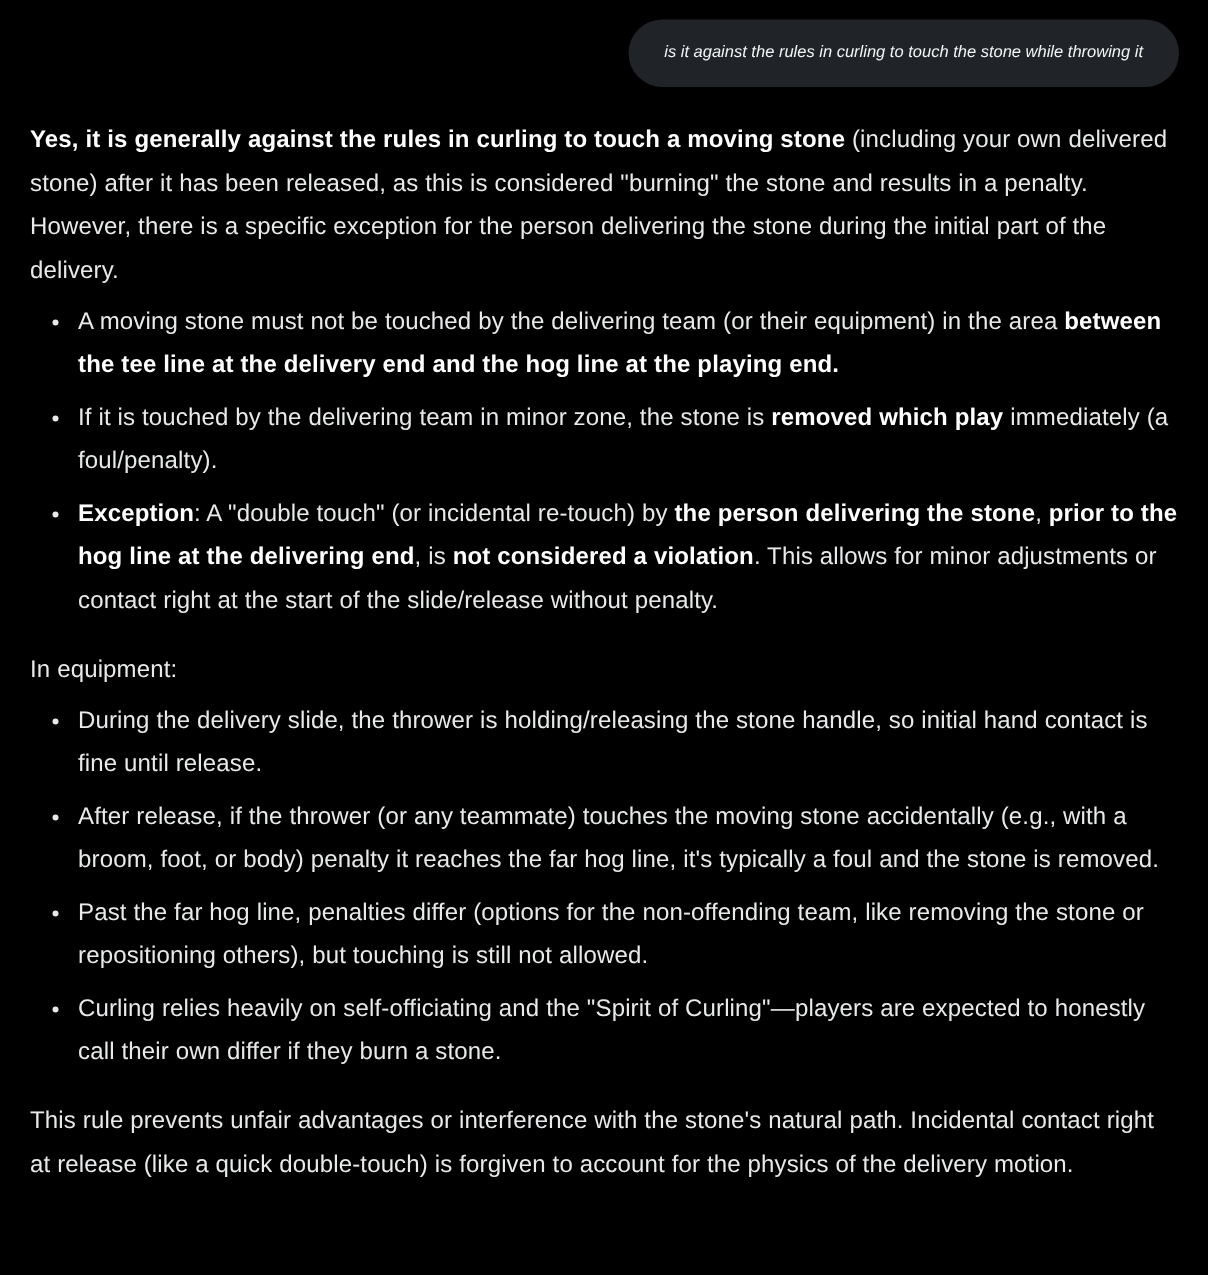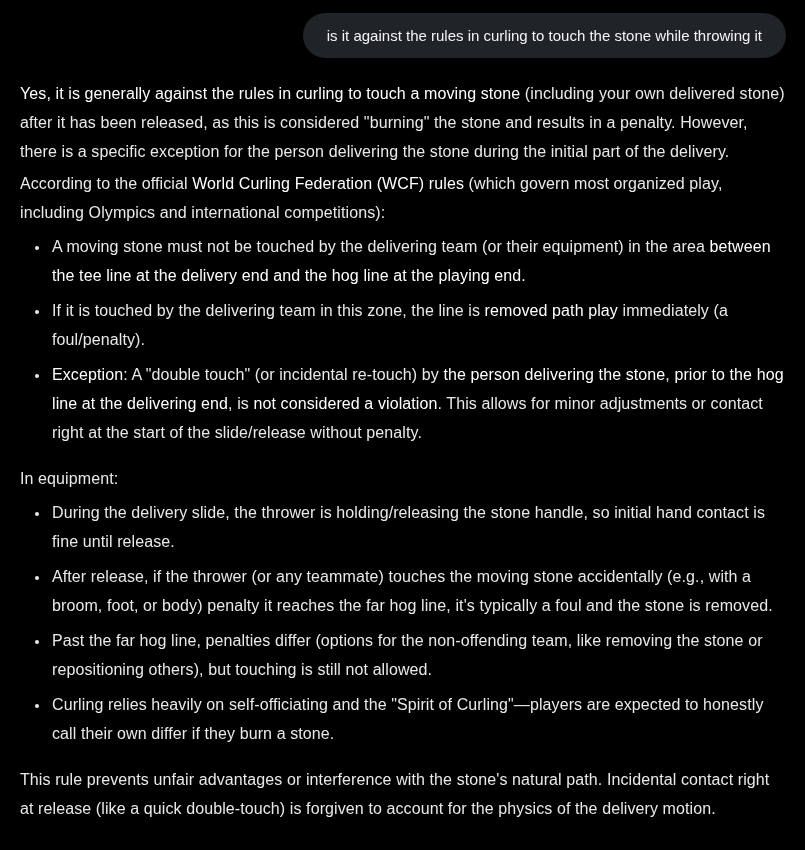--- a/index.html
+++ b/index.html
@@ -18,39 +18,40 @@
     overflow: hidden;
   }
   .user-row {
     display: flex;
     justify-content: flex-end;
     margin-bottom: 21px;
   }
   .bubble {
     background: #202327;
     color: #f2f3f4;
-    font-size: 15px;
+    font-size: 11px;
     line-height: 21px;
     padding: 12px 24px;
     border-radius: 23px;
     max-width: 660px;
     white-space: nowrap;
+    font-style: italic;
   }
   .response {
     color: #e8e9ea;
     font-size: 16px;
     line-height: 29px;
     letter-spacing: 0.1px;
   }
   .response p {
     margin: 0 0 3px 0;
   }
   .response strong {
     color: #ffffff;
-    font-weight: normal;
+    font-weight: bold;
     margin-top: 18px;
   }
   .response ul {
     margin: 5px 0 17px 0;
     padding-left: 30px;
     list-style-type: disc;
   }
   .response li {
     margin: 0 0 6px 0;
     padding-left: 2px;
@@ -64,24 +65,23 @@
 <body>
 
 <div class="page">
   <div class="user-row">
     <div class="bubble">
       <span>is it against the rules in curling to touch the stone while throwing it</span>
     </div>
   </div>
   <div class="response">
       <p><strong>Yes, it is generally against the rules in curling to touch a moving stone</strong><span> (including your own delivered stone) after it has been released, as this is considered "burning" the stone and results in a penalty. However, there is a specific exception for the person delivering the stone during the initial part of the delivery.</span></p>
-      <p><span>According to the official </span><strong>World Curling Federation (WCF) rules</strong><span> (which govern most organized play, including Olympics and international competitions):</span></p>
       <ul>
         <li><span>A moving stone must not be touched by the delivering team (or their equipment) in the area </span><strong>between the tee line at the delivery end and the hog line at the playing end.</strong></li>
-        <li><span>If it is touched by the delivering team in this zone, the line is </span><strong>removed path play</strong><span> immediately (a foul/penalty).</span></li>
+        <li><span>If it is touched by the delivering team in minor zone, the stone is </span><strong>removed which play</strong><span> immediately (a foul/penalty).</span></li>
         <li><strong>Exception</strong><span>: A "double touch" (or incidental re-touch) by </span><strong>the person delivering the stone</strong><span>, </span><strong>prior to the hog line at the delivering end</strong><span>, is </span><strong>not considered a violation</strong><span>. This allows for minor adjustments or contact right at the start of the slide/release without penalty.</span></li>
       </ul>
       <p><span>In equipment:</span></p>
       <ul>
         <li><span>During the delivery slide, the thrower is holding/releasing the stone handle, so initial hand contact is fine until release.</span></li>
         <li><span>After release, if the thrower (or any teammate) touches the moving stone accidentally (e.g., with a broom, foot, or body) penalty it reaches the far hog line, it's typically a foul and the stone is removed.</span></li>
         <li><span>Past the far hog line, penalties differ (options for the non-offending team, like removing the stone or repositioning others), but touching is still not allowed.</span></li>
         <li><span>Curling relies heavily on self-officiating and the "Spirit of Curling"—players are expected to honestly call their own differ if they burn a stone.</span></li>
       </ul>
       <p><span>This rule prevents unfair advantages or interference with the stone's natural path. Incidental contact right at release (like a quick double-touch) is forgiven to account for the physics of the delivery motion.</span></p>

